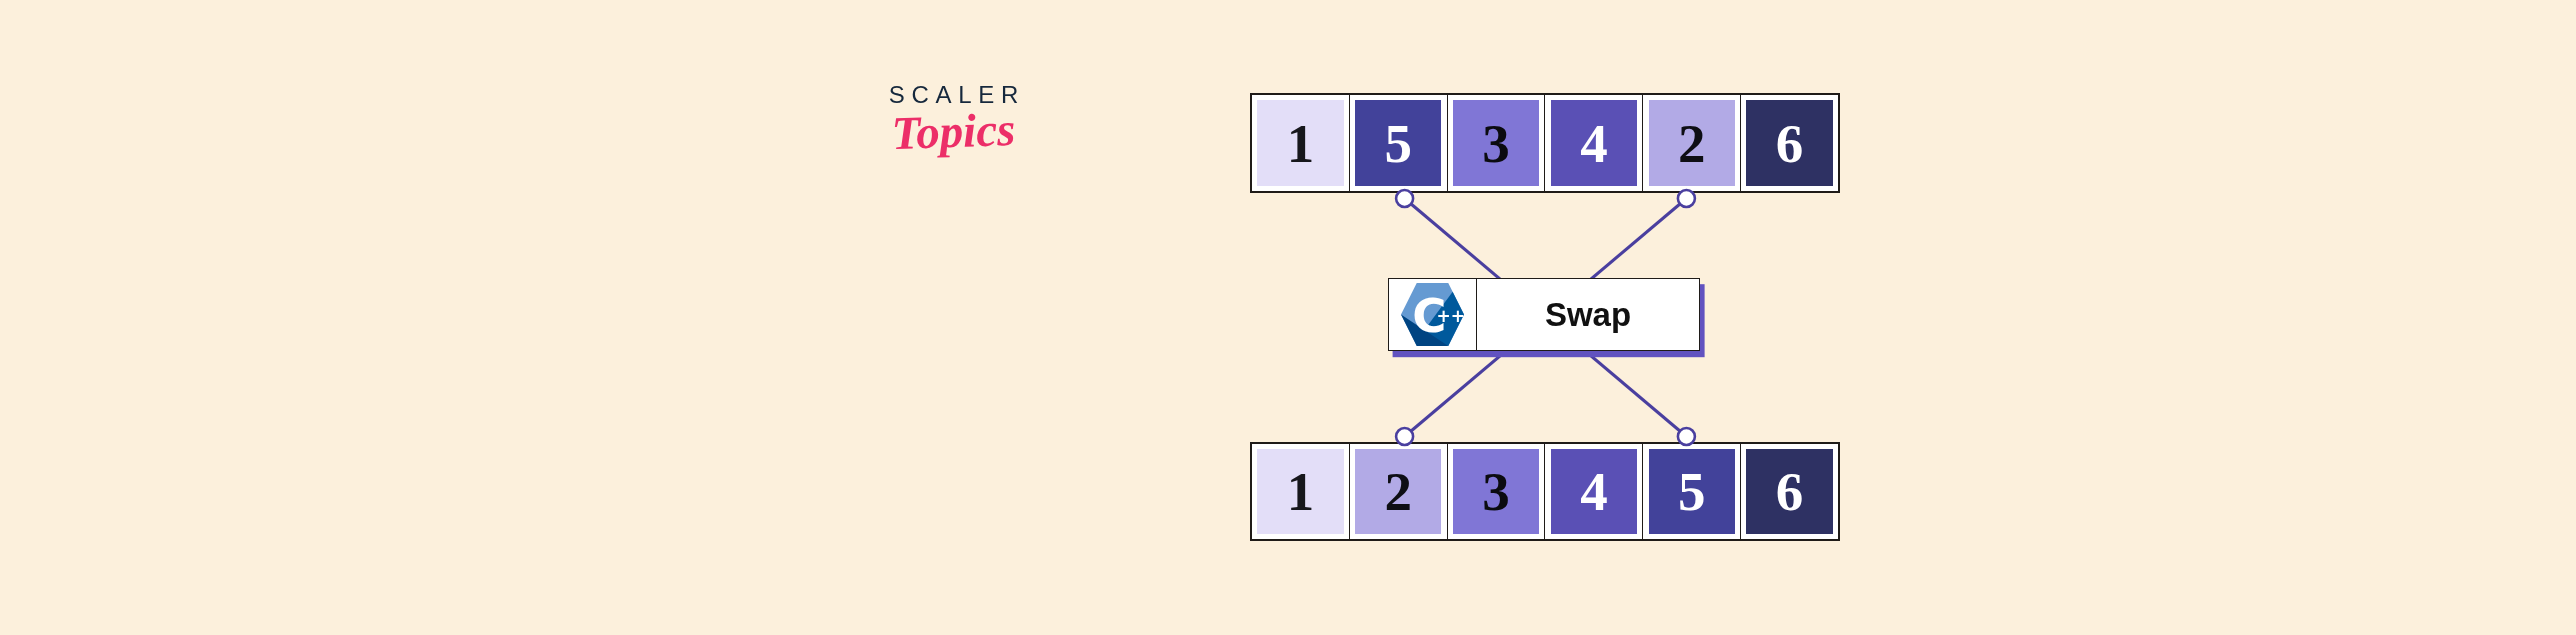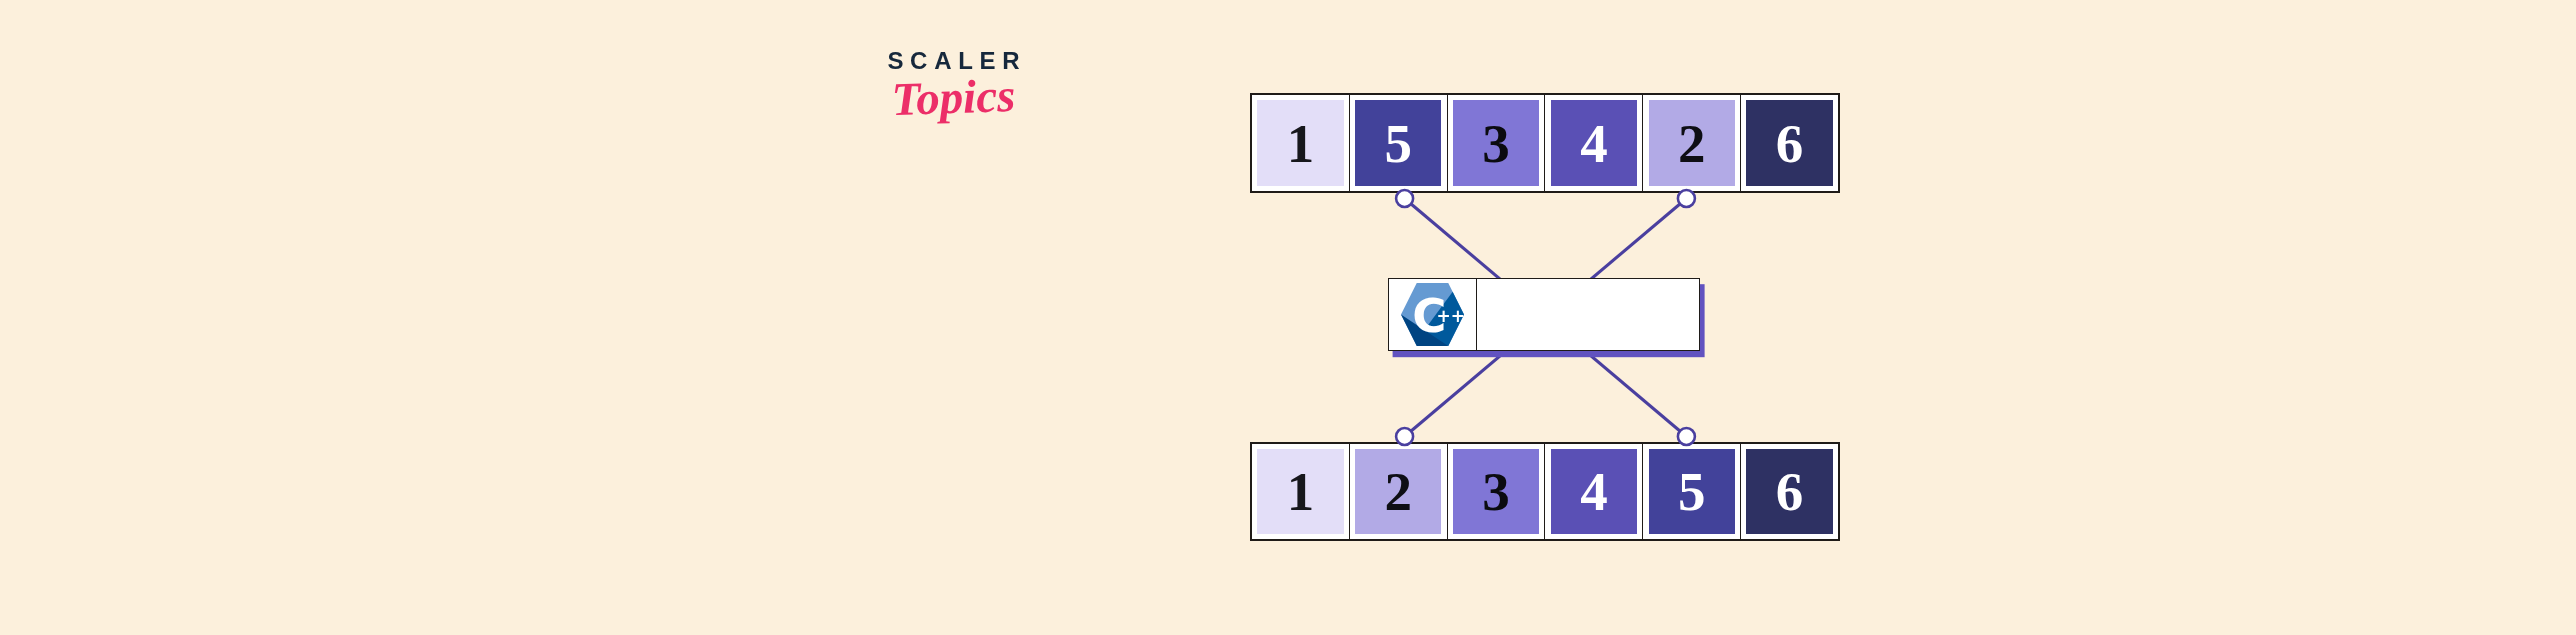--- a/index.html
+++ b/index.html
@@ -7,22 +7,22 @@
     width:3091px;height:636px;
     background:#fcf0dc;
     font-family:"Liberation Sans", sans-serif;
     position:relative;overflow:hidden;
   }
   .canvas{position:absolute;left:0;top:0;width:3091px;height:636px;}
 
   
   .logo{position:absolute;left:871px;top:49px;width:165px;text-align:center;}
   .logo .brand{
-    font-weight:700;font-size:24px;line-height:1;
-    letter-spacing:6.7px;color:#16283c;text-indent:6.7px;
+    font-weight:400;font-size:24px;line-height:1;
+    letter-spacing:6.7px;color:#16283c;text-indent:6.7px;margin-top:34px;
   }
   .logo .topics{
     font-family:"Liberation Serif", serif;
     font-style:italic;font-weight:700;
     font-size:47px;line-height:1;color:#ec2e68;
     margin-top:1px;transform:rotate(-2deg);
   }
 
   
   svg.layer{position:absolute;left:0;top:0;width:3091px;height:636px;pointer-events:none;}
@@ -104,20 +104,21 @@
   <div class="swapbox" style="box-shadow: rgb(97, 82, 192) 4.6px 6.2px 0px;">
     <div class="cpp-wrap">
       <svg viewBox="0 0 100 100" aria-hidden="true">
         <polygon points="25,0 75,0 100,50 75,100 25,100 0,50" fill="#659ad2"></polygon>
         <polygon points="82,14 100,50 75,100 31,83" fill="#00599c"></polygon>
         <polygon points="0,50 75,100 25,100" fill="#004482"></polygon>
         <text x="45" y="77" font-size="74" font-weight="bold" text-anchor="middle" font-family="DejaVu Sans, sans-serif" fill="#ffffff">C</text>
         <text x="79" y="62" font-size="27" font-weight="bold" text-anchor="middle" font-family="DejaVu Sans, sans-serif" fill="#ffffff">++</text>
       </svg>
     </div>
+    <div class="swaplabel">Swap</div>
   </div>
 
   <div class="array bottom" id="bottom-array">
       <div class="cell">
         <div class="fill" style="background: rgb(227, 222, 248); color: rgb(23, 23, 28);">1</div>
       </div>
       <div class="cell">
         <div class="fill" style="background: rgb(178, 170, 230); color: rgb(14, 14, 20);">2</div>
       </div>
       <div class="cell">

